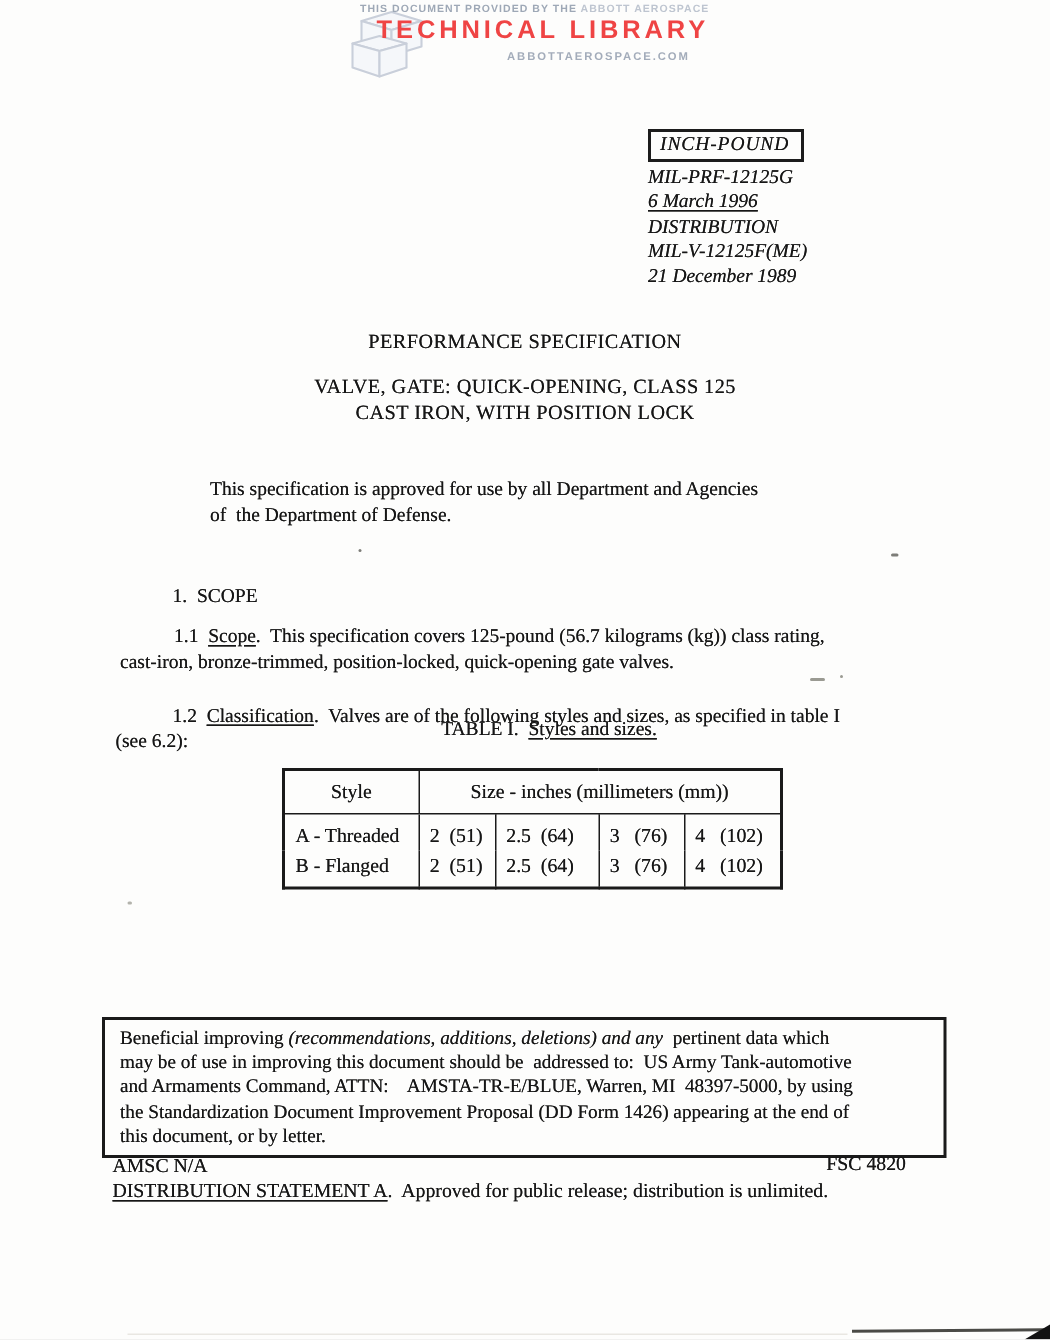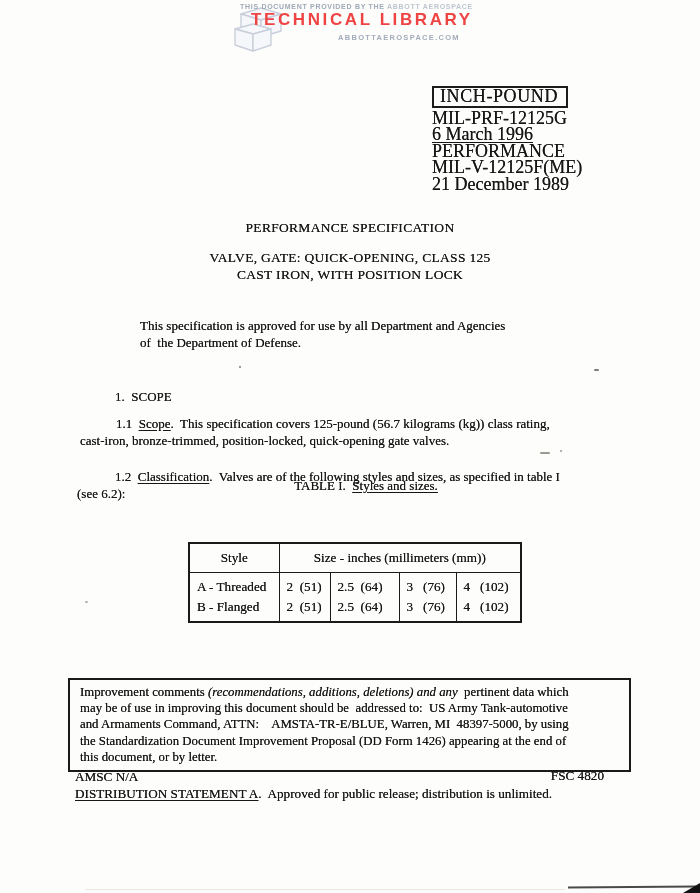--- a/index.html
+++ b/index.html
@@ -9,21 +9,21 @@
     text-shadow:0 0 .3px rgba(20,20,20,.85);
   }
   .abs{position:absolute;}
   
   .wm{font-family:"Liberation Sans","DejaVu Sans",sans-serif;color:#a7b0be;text-shadow:none;}
   .wm-line1{left:240px;top:3px;font-size:7px;letter-spacing:.7px;font-weight:bold;color:#9ea8b6;white-space:pre;}
   .wm-line1 .lighter{color:#bec5d0;}
   .wm-line2{left:251px;top:10px;font-size:17px;font-weight:bold;letter-spacing:2.6px;color:#ef4444;}
   .wm-line3{left:338px;top:33px;font-size:7.5px;font-weight:bold;letter-spacing:1.3px;color:#a3acba;}
   
-  .docblock{left:432px;top:86px;font-size:18px;line-height:16.5px;}
+  .docblock{left:432px;top:86px;font-size:13px;line-height:16.5px;font-style:italic;}
   .inchpound{display:inline-block;border:2px solid #1c1c1c;padding:0 8px 1px 6px;letter-spacing:.6px;margin-bottom:2px;}
   .u{text-decoration:underline;text-underline-offset:2px;}
   
   .t-center{left:0;width:700px;text-align:center;font-size:13.5px;letter-spacing:.3px;}
   
   .bodytext{font-size:13px;line-height:17px;white-space:pre-wrap;}
   .para{width:610px;text-indent:36px;}
   
   .tcaption{left:166px;top:478px;width:400px;text-align:center;font-size:13px;white-space:pre;}
   table.spec{border-collapse:collapse;table-layout:fixed;font-size:13.2px;}
@@ -64,21 +64,21 @@
     </g>
   </svg>
   <div class="abs wm wm-line1"><span>THIS DOCUMENT PROVIDED BY THE </span><span class="lighter">ABBOTT AEROSPACE</span></div>
   <div class="abs wm wm-line2">TECHNICAL LIBRARY</div>
   <div class="abs wm wm-line3">ABBOTTAEROSPACE.COM</div>
 
   <div class="abs docblock">
     <div class="inchpound">INCH-POUND</div>
     <div>MIL-PRF-12125G</div>
     <div><span class="u">6 March 1996</span></div>
-    <div>PERFORMANCE</div>
+    <div>DISTRIBUTION</div>
     <div>MIL-V-12125F(ME)</div>
     <div>21 December 1989</div>
   </div>
 
   <div class="abs t-center" style="top:220px;">PERFORMANCE SPECIFICATION</div>
   <div class="abs t-center" style="top:250px;">VALVE, GATE: QUICK-OPENING, CLASS 125</div>
   <div class="abs t-center" style="top:267px;">CAST IRON, WITH POSITION LOCK</div>
 
   <div class="abs bodytext" style="left:140px;top:317px;width:430px;">This specification is approved for use by all Department and Agencies
 of  the Department of Defense.</div>
@@ -86,21 +86,21 @@
   <div class="abs bodytext" style="left:115px;top:388px;white-space:pre;">1.  SCOPE</div>
 
   <div class="abs bodytext para" style="left:80px;top:415px;"><span>1.1  </span><span class="u">Scope</span><span>.  This specification covers 125-pound (56.7 kilograms (kg)) class rating,
 cast-iron, bronze-trimmed, position-locked, quick-opening gate valves.</span></div>
 
   <div class="abs bodytext para" style="left:77px;top:468px;text-indent:38px;"><span>1.2  </span><span class="u">Classification</span><span>.  Valves are of the following styles and sizes, as specified in table I
 (see 6.2):</span></div>
 
   <div class="abs tcaption"><span>TABLE I.  </span><span class="u">Styles and sizes.</span></div>
 
-  <table class="spec abs" style="left:188px;top:542px;width:332px;">
+  <table class="spec abs" style="left:188px;top:512px;width:332px;">
     <colgroup>
       <col style="width:90px;">
         <col style="width:51px;">
         <col style="width:69px;">
         <col style="width:57px;">
         <col style="width:65px;">
     </colgroup>
     <tbody>
       <tr class="hdr">
         <td>Style</td>
@@ -116,21 +116,21 @@
       <tr class="datarow last">
         <td>B - Flanged</td>
         <td>2  (51)</td>
         <td>2.5  (64)</td>
         <td>3   (76)</td>
         <td>4   (102)</td>
       </tr>
     </tbody>
   </table>
 
-  <div class="abs cbox"><span>Improvement comments </span><span class="ital">(recommendations, additions, deletions) and any</span><span>  pertinent data which
+  <div class="abs cbox"><span>Beneficial improving </span><span class="ital">(recommendations, additions, deletions) and any</span><span>  pertinent data which
 may be of use in improving this document should be  addressed to:  US Army Tank-automotive
 and Armaments Command, ATTN:    AMSTA-TR-E/BLUE, Warren, MI  48397-5000, by using
 the Standardization Document Improvement Proposal (DD Form 1426) appearing at the end of
 this document, or by letter.</span></div>
 
   <div class="abs f-amsc">AMSC N/A</div>
   <div class="abs f-fsc">FSC 4820</div>
   <div class="abs f-dist"><span class="u">DISTRIBUTION STATEMENT A</span><span>.  Approved for public release; distribution is unlimited.</span></div>
 
   <div class="abs speck" style="left:239px;top:366px;width:2px;height:2px;"></div>

